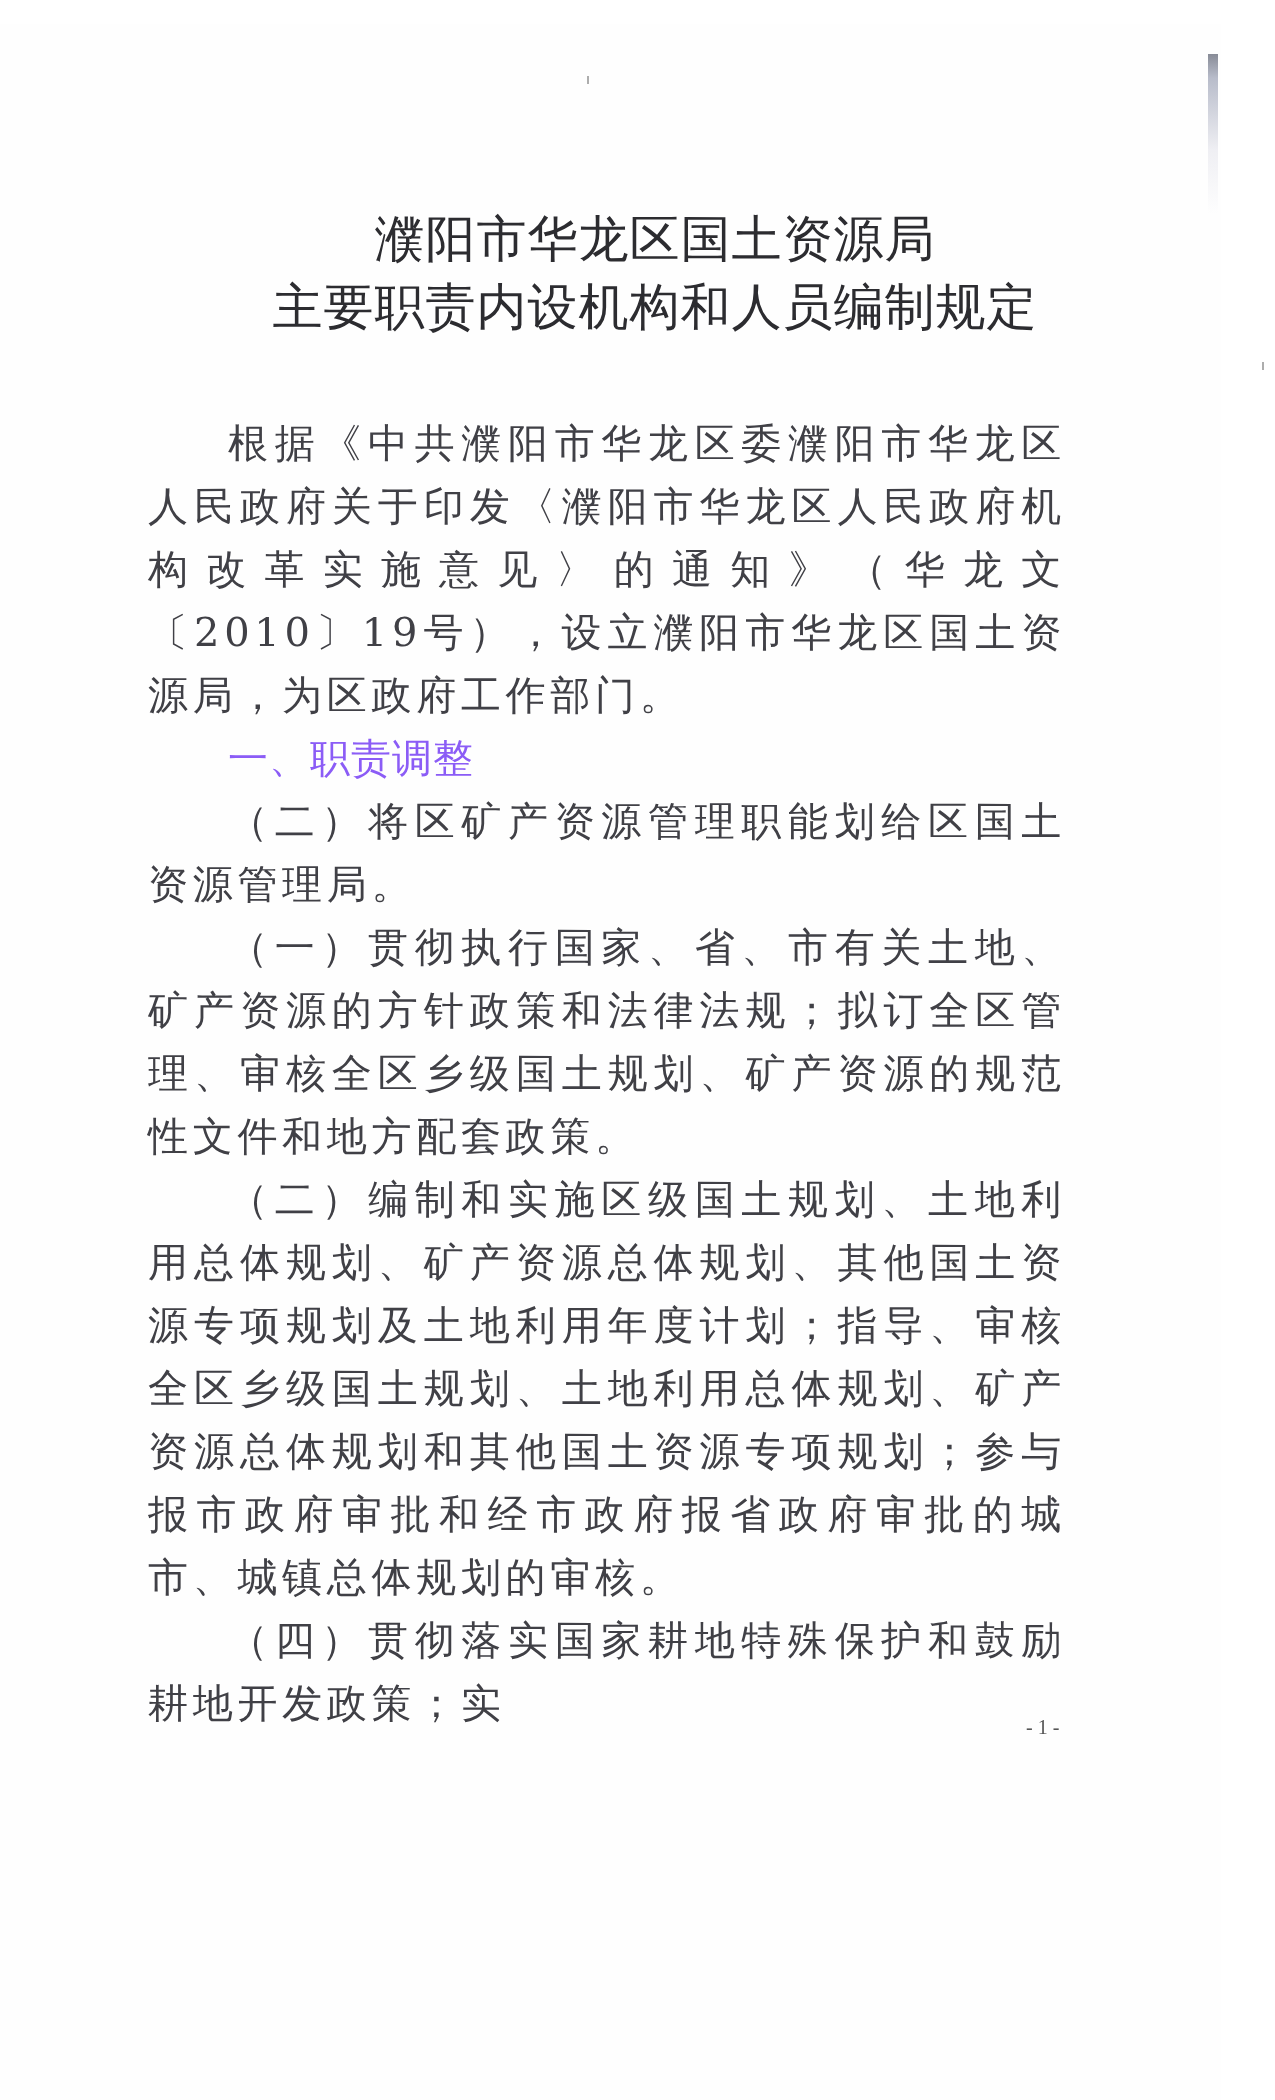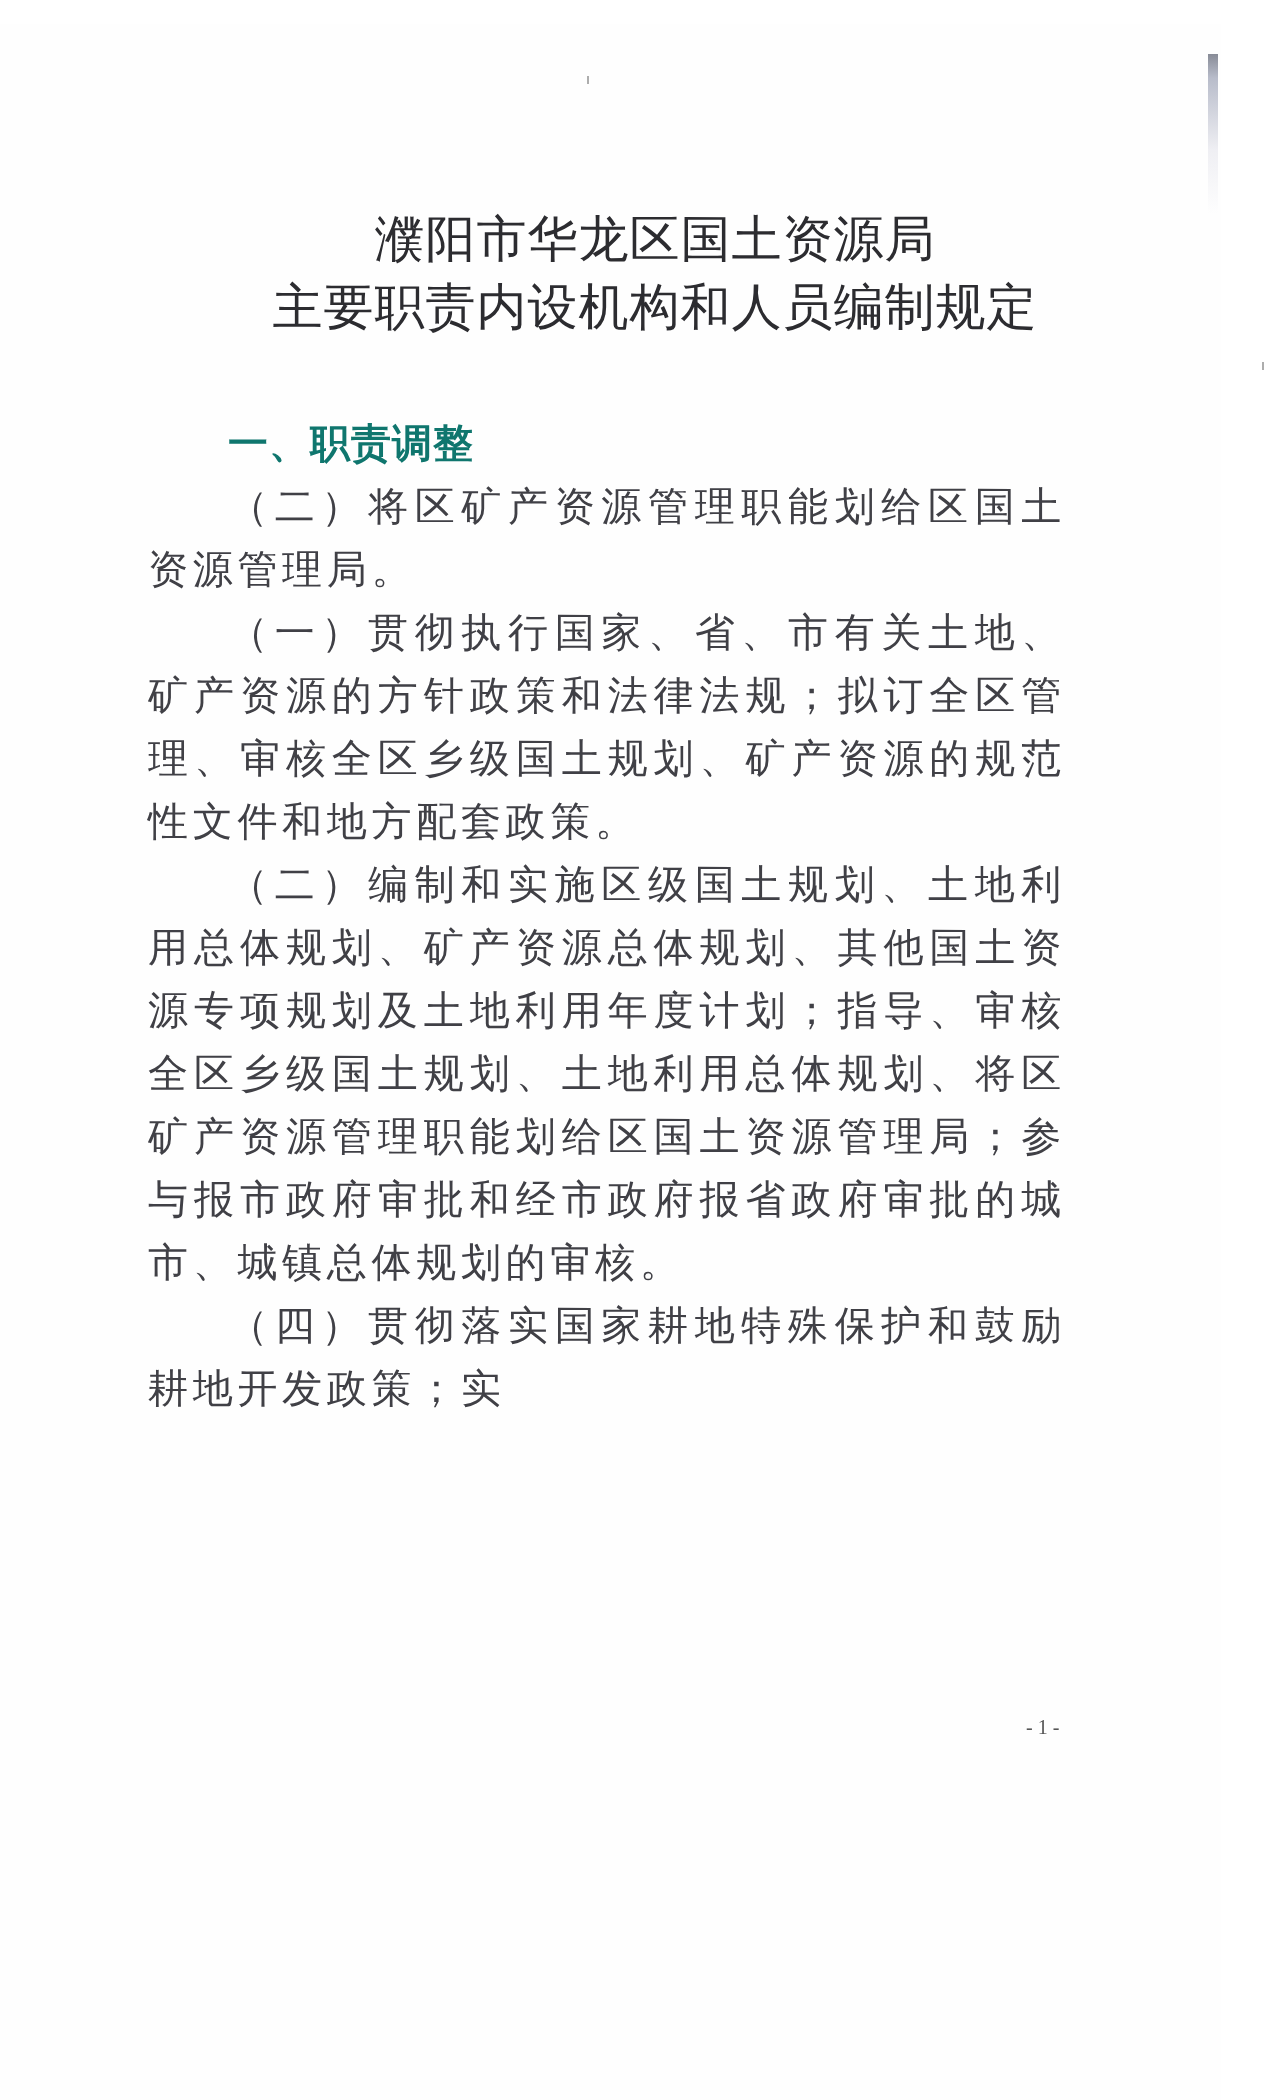--- a/index.html
+++ b/index.html
@@ -21,21 +21,21 @@
     .title.l2 { top: 250px; }
     .body {
       position: absolute; left: 148px; top: 388px; width: 918px;
       font-family: "DejaVu Serif", serif;
       font-size: 40px; line-height: 63px;
       letter-spacing: 4.7px;
       color: #404046;
       text-align: justify;
     }
     .para { margin: 0; text-indent: 2em; }
-    .heading { margin: 0; text-indent: 2em; font-family: "DejaVu Sans", sans-serif; letter-spacing: 1px; color: #0f766e; font-weight: bold; }
+    .heading { margin: 0; text-indent: 2em; font-family: "DejaVu Sans", sans-serif; letter-spacing: 1px; color: #8b5cf6; }
     .page-number {
       position: absolute; left: 1026px; top: 1692px;
       font-family: "Liberation Serif", serif; font-size: 20px; color: #555;
     }
     .scan-mark {
       position: absolute; left: 1208px; top: 30px; width: 10px; height: 160px;
       background: linear-gradient(#555a6a 0%, #9aa0b4 15%, rgba(200,200,215,0.4) 60%, rgba(255,255,255,0) 100%);
       opacity: 0.7;
     }
     .speck { position: absolute; width: 2px; height: 8px; background: #777; opacity: 0.6; }
@@ -45,23 +45,24 @@
 
 <div class="page">
   <div class="scan-mark"></div>
   <div class="speck" style="left:587px;top:52px;"></div>
   <div class="speck" style="left:1262px;top:338px;"></div>
 
   <div class="title l1">濮阳市华龙区国土资源局</div>
   <div class="title l2">主要职责内设机构和人员编制规定</div>
 
   <div class="body">
+    <p class="para">根据《中共濮阳市华龙区委濮阳市华龙区人民政府关于印发〈濮阳市华龙区人民政府机构改革实施意见〉的通知》（华龙文〔2010〕19号），设立濮阳市华龙区国土资源局，为区政府工作部门。</p>
 
     <p class="heading">一、职责调整</p>
     <p class="para">（二）将区矿产资源管理职能划给区国土资源管理局。</p>
 
     <p class="para">（一）贯彻执行国家、省、市有关土地、矿产资源的方针政策和法律法规；拟订全区管理、审核全区乡级国土规划、矿产资源的规范性文件和地方配套政策。</p>
-    <p class="para">（二）编制和实施区级国土规划、土地利用总体规划、矿产资源总体规划、其他国土资源专项规划及土地利用年度计划；指导、审核全区乡级国土规划、土地利用总体规划、将区矿产资源管理职能划给区国土资源管理局；参与报市政府审批和经市政府报省政府审批的城市、城镇总体规划的审核。</p>
+    <p class="para">（二）编制和实施区级国土规划、土地利用总体规划、矿产资源总体规划、其他国土资源专项规划及土地利用年度计划；指导、审核全区乡级国土规划、土地利用总体规划、矿产资源总体规划和其他国土资源专项规划；参与报市政府审批和经市政府报省政府审批的城市、城镇总体规划的审核。</p>
     <p class="para">（四）贯彻落实国家耕地特殊保护和鼓励耕地开发政策；实</p>
   </div>
 
   <div class="page-number">- 1 -</div>
 </div>
 
 </body></html>

